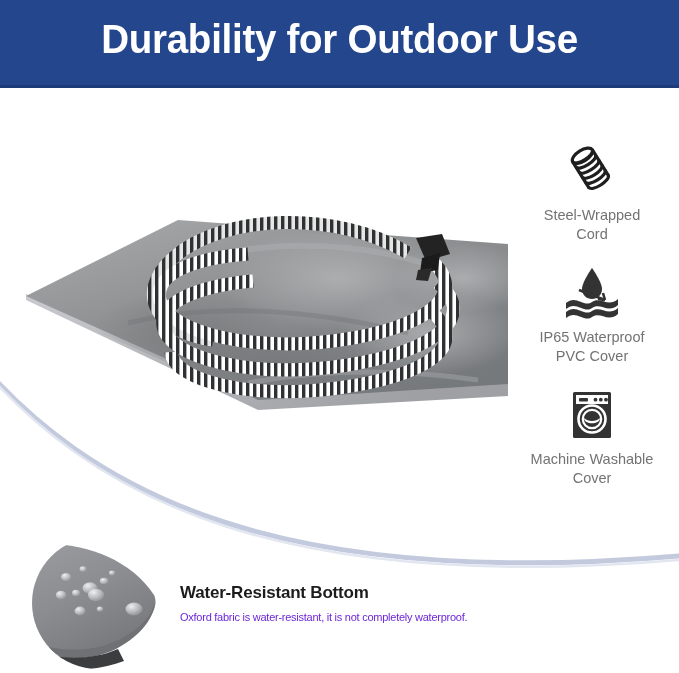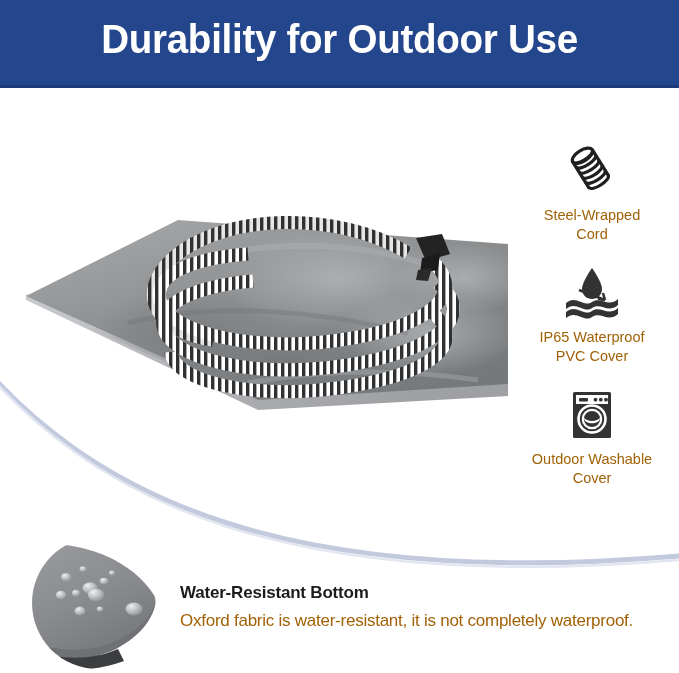--- a/index.html
+++ b/index.html
@@ -73,21 +73,21 @@
     margin-bottom: 18px;
   }
   .feature-icon {
     height: 62px;
     display: flex;
     align-items: center;
     justify-content: center;
   }
   .feature-label {
     margin-top: 4px;
-    color: #a16207;
+    color: #737373;
     font-size: 14.5px;
     line-height: 19px;
     white-space: pre-line;
   }
 
   
   .callout-photo {
     position: absolute;
     left: 28px;
     top: 533px;
@@ -103,22 +103,22 @@
   .callout-heading {
     color: #1c1c1c;
     font-family: "Liberation Sans Narrow", "Liberation Sans", sans-serif;
     font-size: 17px;
     font-weight: bold;
     letter-spacing: -0.2px;
     white-space: nowrap;
   }
   .callout-sub {
     margin-top: 8px;
-    color: #a16207;
-    font-size: 17px;
+    color: #6d28d9;
+    font-size: 11px;
     letter-spacing: -0.25px;
     white-space: nowrap;
   }
 </style>
 </head>
 <body>
 
 <div class="page">
 
   <div class="banner">
@@ -238,21 +238,21 @@
           <rect x="13" y="9" width="32" height="9" fill="#ffffff"></rect>
           <rect x="16" y="12" width="9" height="3.4" rx="1" fill="#333333"></rect>
           <circle cx="32.5" cy="13.7" r="1.9" fill="#333333"></circle>
           <circle cx="37.8" cy="13.7" r="1.9" fill="#333333"></circle>
           <circle cx="43" cy="13.7" r="1.9" fill="#333333"></circle>
           <circle cx="29" cy="33" r="13.5" fill="none" stroke="#ffffff" stroke-width="2.6"></circle>
           <circle cx="29" cy="33" r="9.2" fill="none" stroke="#ffffff" stroke-width="2.2"></circle>
           <path d="M 21 32 C 25 36 33 36 37 32 C 37 39 21 39 21 32 Z" fill="#ffffff"></path>
         </svg>
       </div>
-      <div class="feature-label">Outdoor Washable
+      <div class="feature-label">Machine Washable
 Cover</div>
     </div>
 
   </div>
 
   <div class="callout-photo">
     <svg width="140" height="140" viewBox="0 0 140 140">
       <defs>
         <clipPath id="circleClip">
           <circle cx="70" cy="70" r="66"></circle>

